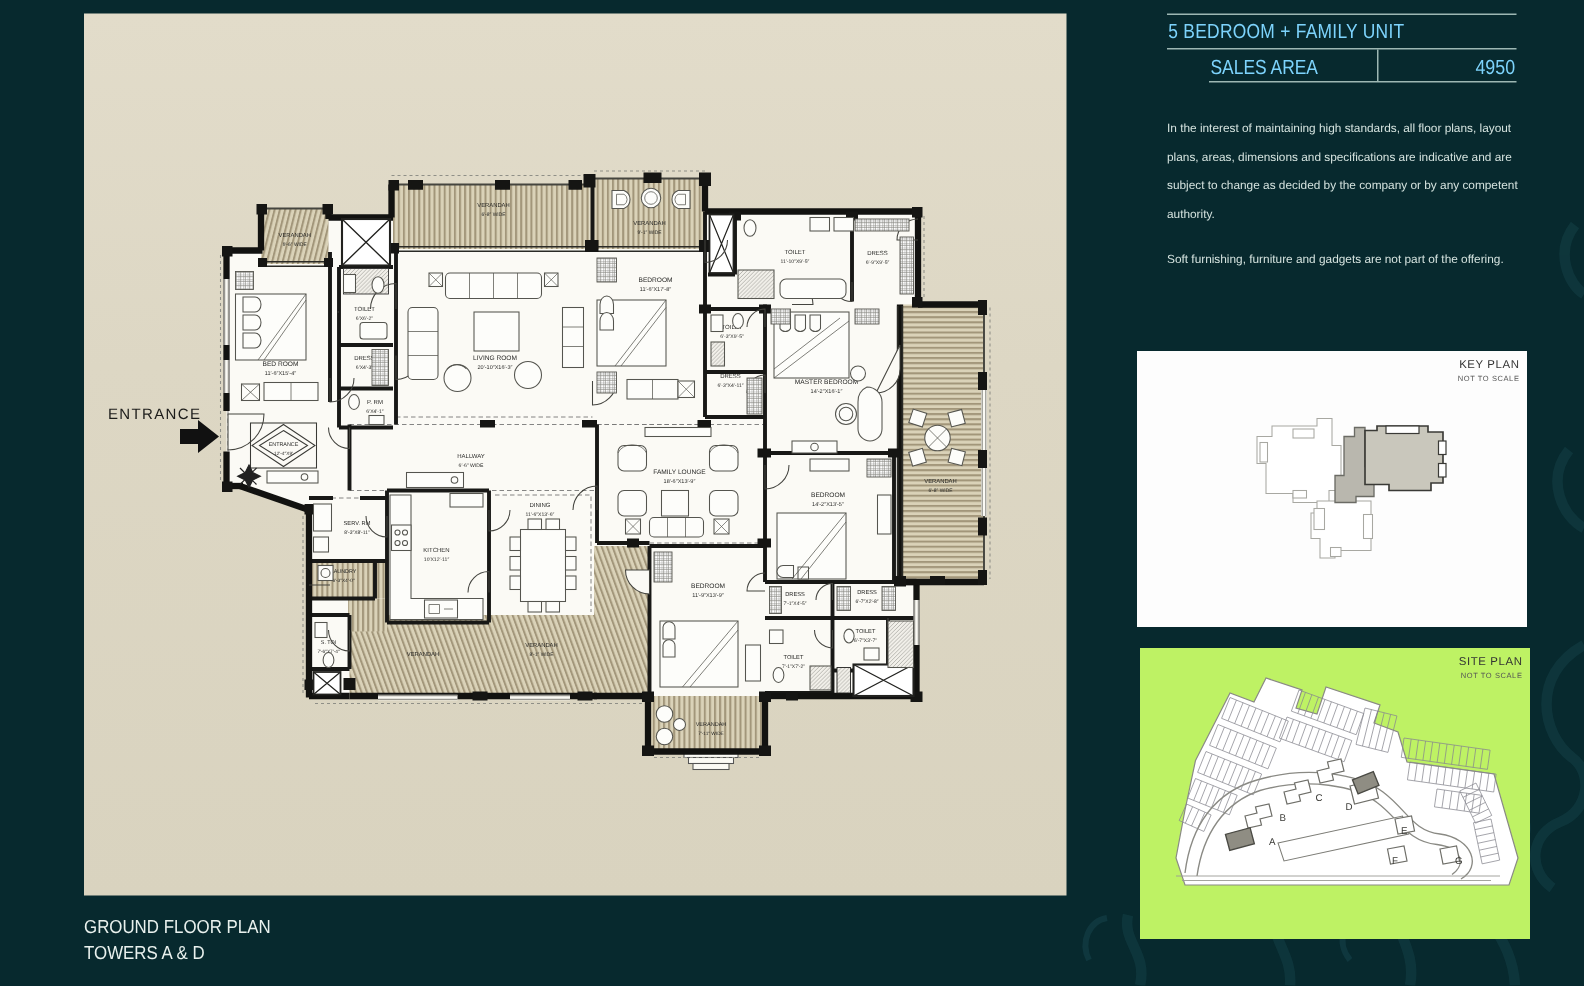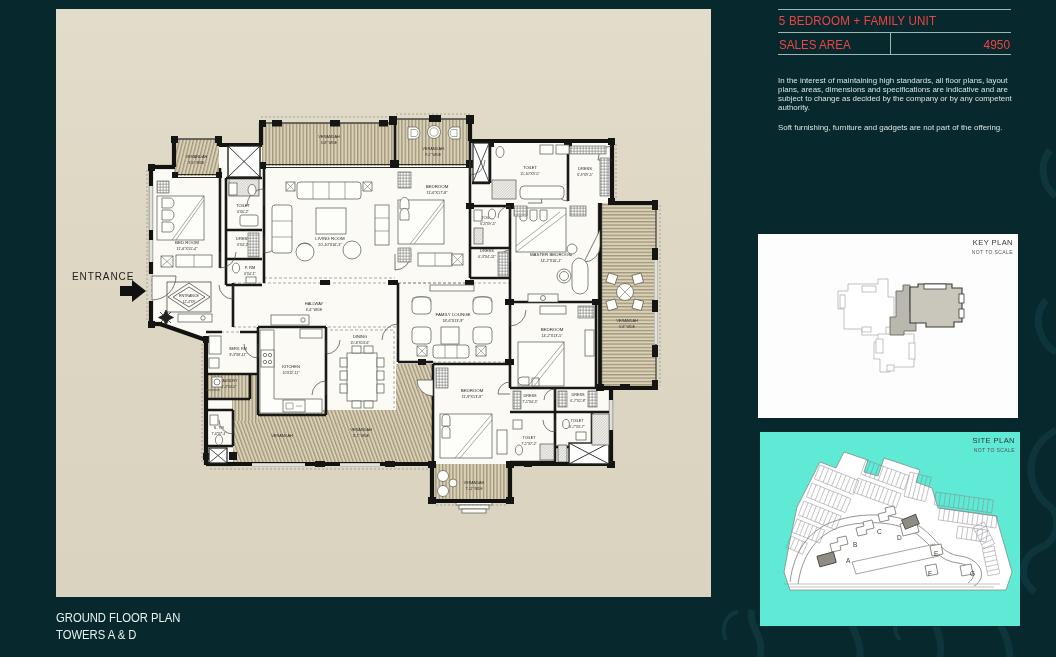--- a/index.html
+++ b/index.html
@@ -1,21 +1,21 @@
 <!DOCTYPE html>
 <html><head>
 <meta charset="utf-8">
 <style>
   html,body{margin:0;padding:0;}
   body{width:1056px;height:657px;background:#07292e;position:relative;overflow:hidden;
        font-family:"Liberation Sans",sans-serif;}
   .panel{position:absolute;left:56px;top:9px;width:655px;height:588px;
          background:linear-gradient(180deg,#e2dcca 0%,#ddd7c4 40%,#d9d3bf 100%);}
   .caption{position:absolute;left:56px;top:610px;color:#e9f1ee;font-size:12.5px;line-height:16.5px;letter-spacing:0px;}
-  .rcol{position:absolute;left:778px;width:233px;color:#ef4444;}
+  .rcol{position:absolute;left:778px;width:233px;color:#7dd3fc;}
 </style>
 </head>
 <body>
 
 <svg width="1056" height="657" style="position:absolute;left:0;top:0" viewBox="0 0 1056 657">
   <g fill="none" stroke="#10393f" stroke-width="7" opacity="0.8">
     <path d="M1056,430 C1020,450 1028,490 1048,505 C1062,515 1060,540 1040,548 C1020,556 1018,580 1035,592"></path>
     <path d="M1010,657 C1008,620 980,610 985,580 C989,558 970,548 972,528"></path>
     <path d="M940,657 C945,630 925,618 930,595"></path>
     <path d="M860,657 C862,635 845,625 850,605 C854,588 840,580 843,562"></path>
@@ -650,28 +650,28 @@
 <svg width="30" height="28" viewBox="0 0 30 28" style="position:absolute;left:118px;top:278px;">
   <path d="M2,8 H14 V2 L28,13 L14,24 V18 H2 Z" fill="#111"></path>
 </svg>
 
 <div class="caption" style="transform:scaleX(0.9);transform-origin:0 0;">GROUND FLOOR PLAN<br>TOWERS A &amp; D</div>
 
 <div class="rcol" style="top:9px;">
   <div style="border-top:1px solid #9db7b3;border-bottom:1px solid #9db7b3;padding:3px 0 4px 0;">
     <div style="font-size:13.5px;letter-spacing:0.2px;padding-left:1px;transform:scaleX(0.86);transform-origin:0 50%;">5 BEDROOM + FAMILY UNIT</div>
   </div>
-  <div style="border-bottom:1px solid #9db7b3;position:relative;height:21px;">
+  <div style="border-bottom:1px solid #9db7b3;position:relative;height:21px;margin-left:28px;">
     <div style="position:absolute;left:1px;top:4px;font-size:13.5px;transform:scaleX(0.86);transform-origin:0 50%;">SALES AREA</div>
     <div style="position:absolute;right:1px;top:4px;font-size:13.5px;transform:scaleX(0.88);transform-origin:100% 50%;">4950</div>
     <div style="position:absolute;left:112px;top:0;width:1px;height:21px;background:#9db7b3;"></div>
   </div>
 </div>
 
-<div class="rcol" style="top:76px;font-size:7.9px;line-height:9px;color:#d5e3df;width:236px;">
+<div class="rcol" style="top:76px;font-size:7.9px;line-height:19px;color:#d5e3df;width:236px;">
   In the interest of maintaining high standards, all floor plans, layout plans, areas, dimensions and specifications are indicative and are subject to change as decided by the company or by any competent authority.
   <div style="height:11px"></div>
   Soft furnishing, furniture and gadgets are not part of the offering.
 </div>
 
 <div style="position:absolute;left:758px;top:234px;width:260px;height:184px;background:#fdfdfd;">
   <div style="position:absolute;right:5px;top:4px;text-align:right;color:#333;font-size:7.6px;letter-spacing:0.4px;">KEY PLAN<br><span style="font-size:5px;color:#555;">NOT TO SCALE</span></div>
   <svg width="260" height="153" viewBox="0 0 260 153">
 <g transform="translate(8,5)">
 
@@ -694,21 +694,21 @@
 <g>
 <path d="M144,48 L152,48 L152,45 L186,45 L186,49 L196,49 L196,83 L188,83 L188,88 L160,88 L160,84 L144,84 Z" fill="#c9c7bc" stroke="#3a3a36" stroke-width="1.1"></path>
 <rect x="158" y="45" width="22" height="5" fill="#fff" stroke="#3a3a36" stroke-width="0.8"></rect>
 <rect x="193" y="55" width="5" height="9" fill="#fff" stroke="#3a3a36" stroke-width="0.8"></rect>
 <rect x="193" y="70" width="5" height="9" fill="#fff" stroke="#3a3a36" stroke-width="0.8"></rect>
 </g>
 </g>
   </svg>
 </div>
 
-<div style="position:absolute;left:760px;top:432px;width:260px;height:194px;background:#5eead4;">
+<div style="position:absolute;left:760px;top:432px;width:260px;height:194px;background:#bef264;">
   <div style="position:absolute;right:5px;top:4px;text-align:right;color:#333;font-size:7.6px;letter-spacing:0.4px;">SITE PLAN<br><span style="font-size:5px;color:#555;">NOT TO SCALE</span></div>
   <svg width="260" height="162" viewBox="0 0 260 162">
 
 <path d="M37,75 L60,30 L76,36 L84,20 L108,28 L104,40 L118,44 L124,26 L160,38 L156,50 L172,56 L178,76 L236,84 L252,140 L246,158 L30,158 L24,140 L30,108 Z" fill="#ffffff" stroke="#8a8a84" stroke-width="0.8"></path>
 
 <path d="M60.0,33.0 L98.9,48.7 L93.3,62.6 L54.4,46.9 Z M64.3,34.7 l-5.6,13.9 M68.7,36.5 l-5.6,13.9 M73.0,38.2 l-5.6,13.9 M77.3,40.0 l-5.6,13.9 M81.6,41.7 l-5.6,13.9 M86.0,43.5 l-5.6,13.9 M90.3,45.2 l-5.6,13.9 M94.6,47.0 l-5.6,13.9" fill="none" stroke="#87878f" stroke-width="0.5"></path>
 <path d="M52.0,51.0 L90.9,66.7 L85.3,80.6 L46.4,64.9 Z M56.3,52.7 l-5.6,13.9 M60.7,54.5 l-5.6,13.9 M65.0,56.2 l-5.6,13.9 M69.3,58.0 l-5.6,13.9 M73.6,59.7 l-5.6,13.9 M78.0,61.5 l-5.6,13.9 M82.3,63.2 l-5.6,13.9 M86.6,65.0 l-5.6,13.9" fill="none" stroke="#87878f" stroke-width="0.5"></path>
 <path d="M44.0,69.0 L81.1,84.0 L75.5,97.9 L38.4,82.9 Z M48.1,70.7 l-5.6,13.9 M52.2,72.3 l-5.6,13.9 M56.4,74.0 l-5.6,13.9 M60.5,75.7 l-5.6,13.9 M64.6,77.3 l-5.6,13.9 M68.7,79.0 l-5.6,13.9 M72.8,80.7 l-5.6,13.9 M77.0,82.3 l-5.6,13.9" fill="none" stroke="#87878f" stroke-width="0.5"></path>
 <path d="M37.0,87.0 L64.8,98.2 L59.6,111.2 L31.8,100.0 Z M41.0,88.6 l-5.2,13.0 M44.9,90.2 l-5.2,13.0 M48.9,91.8 l-5.2,13.0 M52.9,93.4 l-5.2,13.0 M56.9,95.0 l-5.2,13.0 M60.8,96.6 l-5.2,13.0" fill="none" stroke="#87878f" stroke-width="0.5"></path>
 <path d="M31.0,104.0 L47.4,111.3 L42.6,122.3 L26.1,115.0 Z M35.1,105.8 l-4.9,11.0 M39.2,107.7 l-4.9,11.0 M43.3,109.5 l-4.9,11.0" fill="none" stroke="#87878f" stroke-width="0.5"></path>

